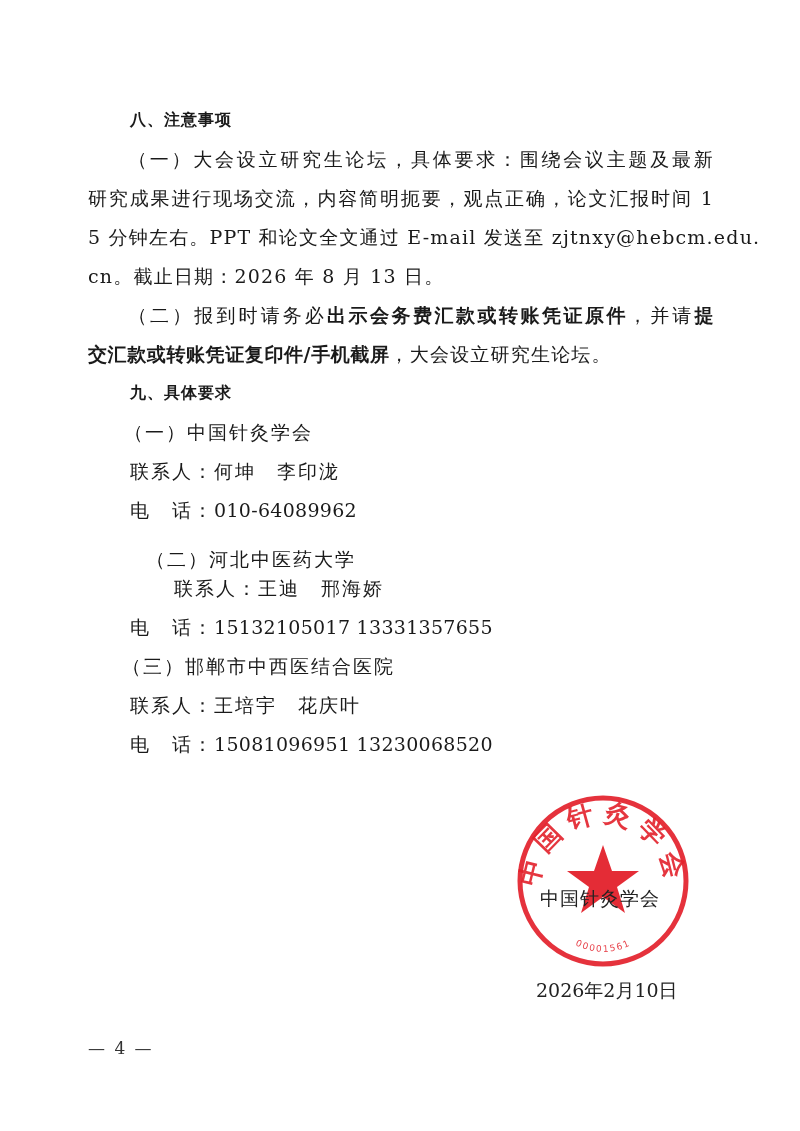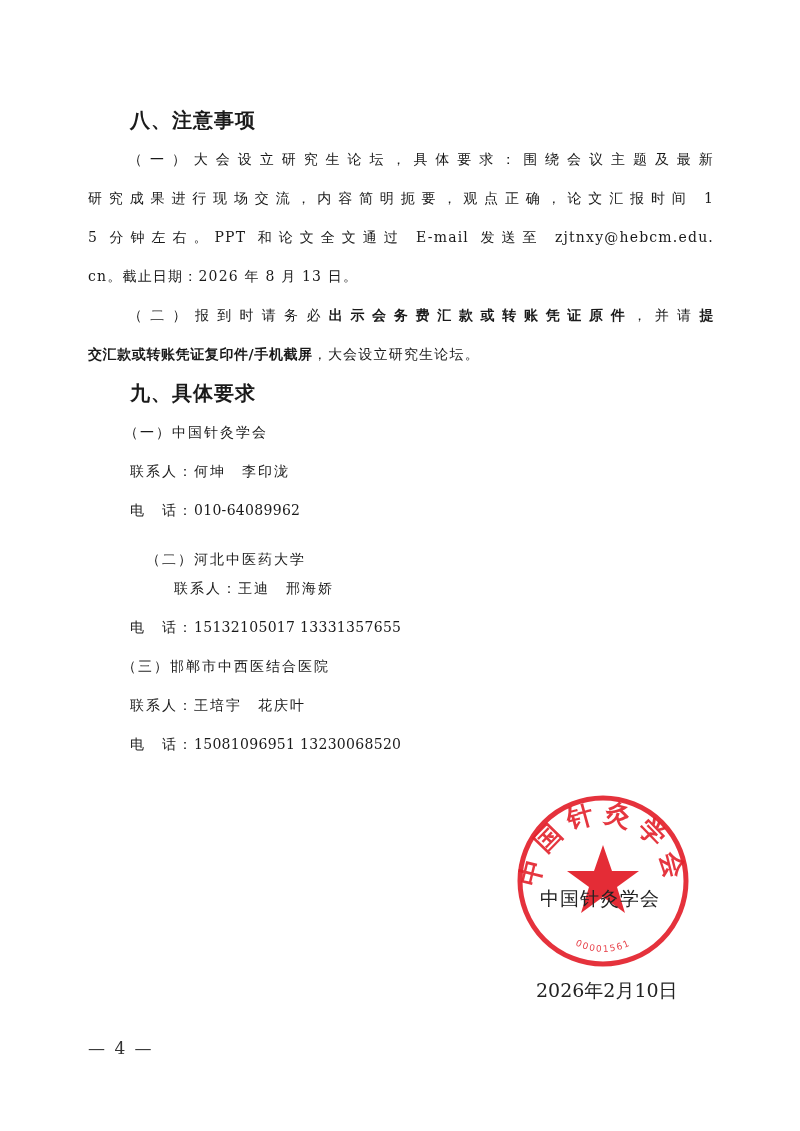--- a/index.html
+++ b/index.html
@@ -1,22 +1,22 @@
 <!DOCTYPE html>
 <html><head>
 <meta charset="utf-8">
 <style>
   html, body { margin: 0; padding: 0; background: #ffffff; }
   body { width: 800px; height: 1131px; position: relative; overflow: hidden;
          font-family: "DejaVu Serif", "Liberation Serif", serif; color: #1a1a1a; }
-  .line { position: absolute; left: 88px; width: 626px; font-size: 14px; line-height: 24px;
+  .line { position: absolute; left: 88px; width: 626px; font-size: 19px; line-height: 24px;
           white-space: nowrap; letter-spacing: 1.2px; }
   .just { text-align: justify; text-align-last: justify; }
   .head { font-family: "DejaVu Sans", "Liberation Sans", sans-serif; font-weight: bold;
-          font-size: 20px; left: 130px; width: auto; letter-spacing: 1px; }
+          font-size: 16px; left: 130px; width: auto; letter-spacing: 1px; }
   .indent { left: 128px; width: 586px; }
   .b { font-weight: bold; font-family: "DejaVu Sans", "Liberation Sans", sans-serif; letter-spacing: 0.6px; }
   .contact { left: 130px; width: auto; letter-spacing: 2px; }
   .stamp { position: absolute; left: 513px; top: 793px; width: 180px; height: 180px; }
   .sig { position: absolute; font-size: 19px; line-height: 24px; white-space: nowrap; color: #222; }
   .pagenum { position: absolute; left: 88px; top: 1038px; font-size: 17px; color: #333; letter-spacing: 2px; }
 </style>
 </head>
 <body>
 

